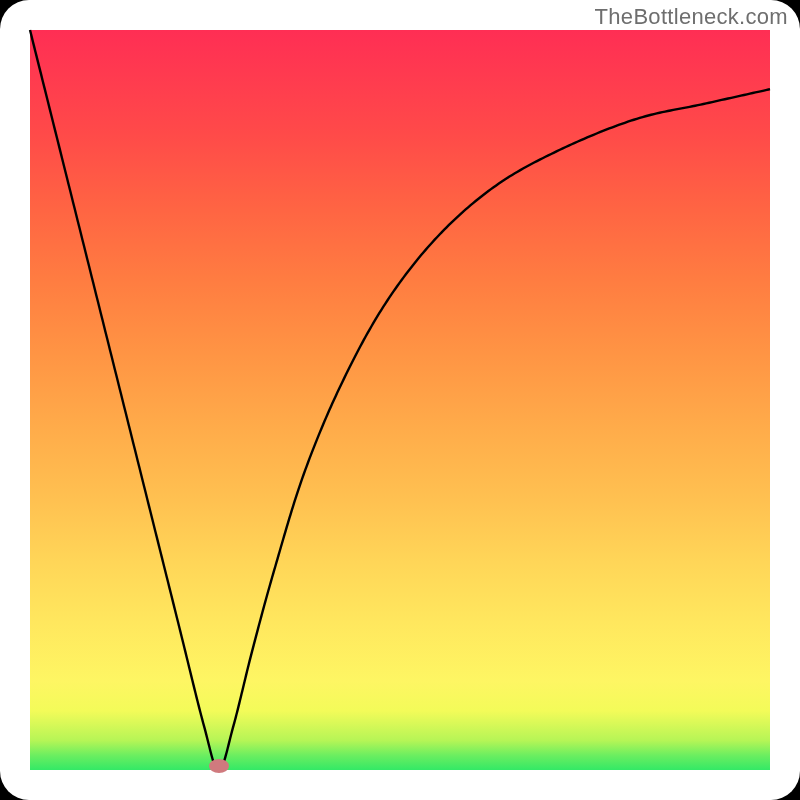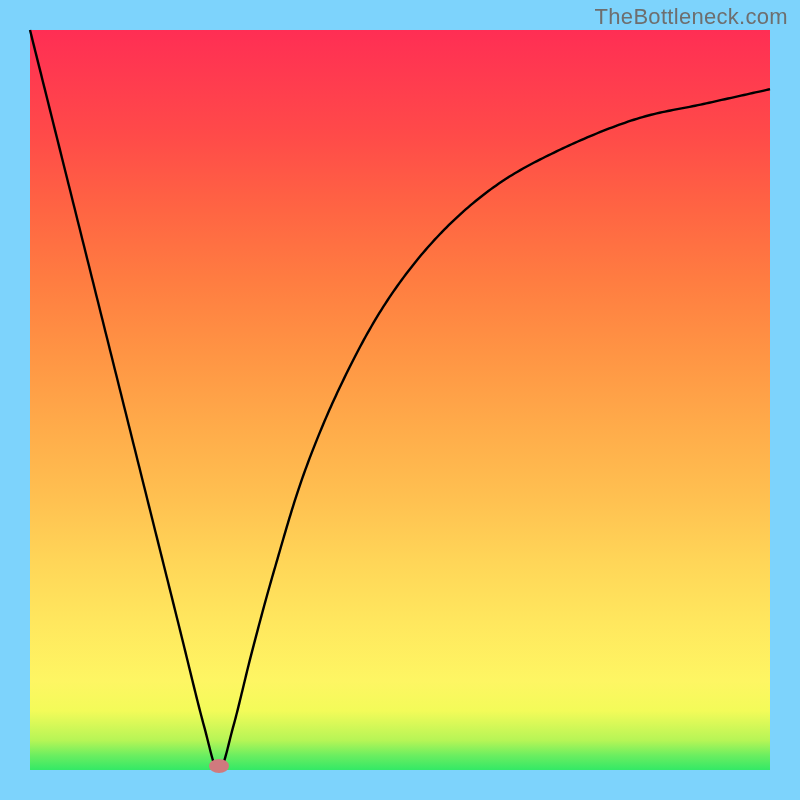--- a/index.html
+++ b/index.html
@@ -7,21 +7,22 @@
     padding: 0;
     width: 800px;
     height: 800px;
     background: #000;
     overflow: hidden;
   }
   .frame {
     position: relative;
     width: 800px;
     height: 800px;
-    background: #7dd3fc;
+    background: #ffffff;
+    border-radius: 29px;
   }
   .plot-area {
     position: absolute;
     left: 30px;
     top: 30px;
     width: 740px;
     height: 740px;
     background: linear-gradient(to top,
       #33e966 0%,
       #6cee60 2%,

